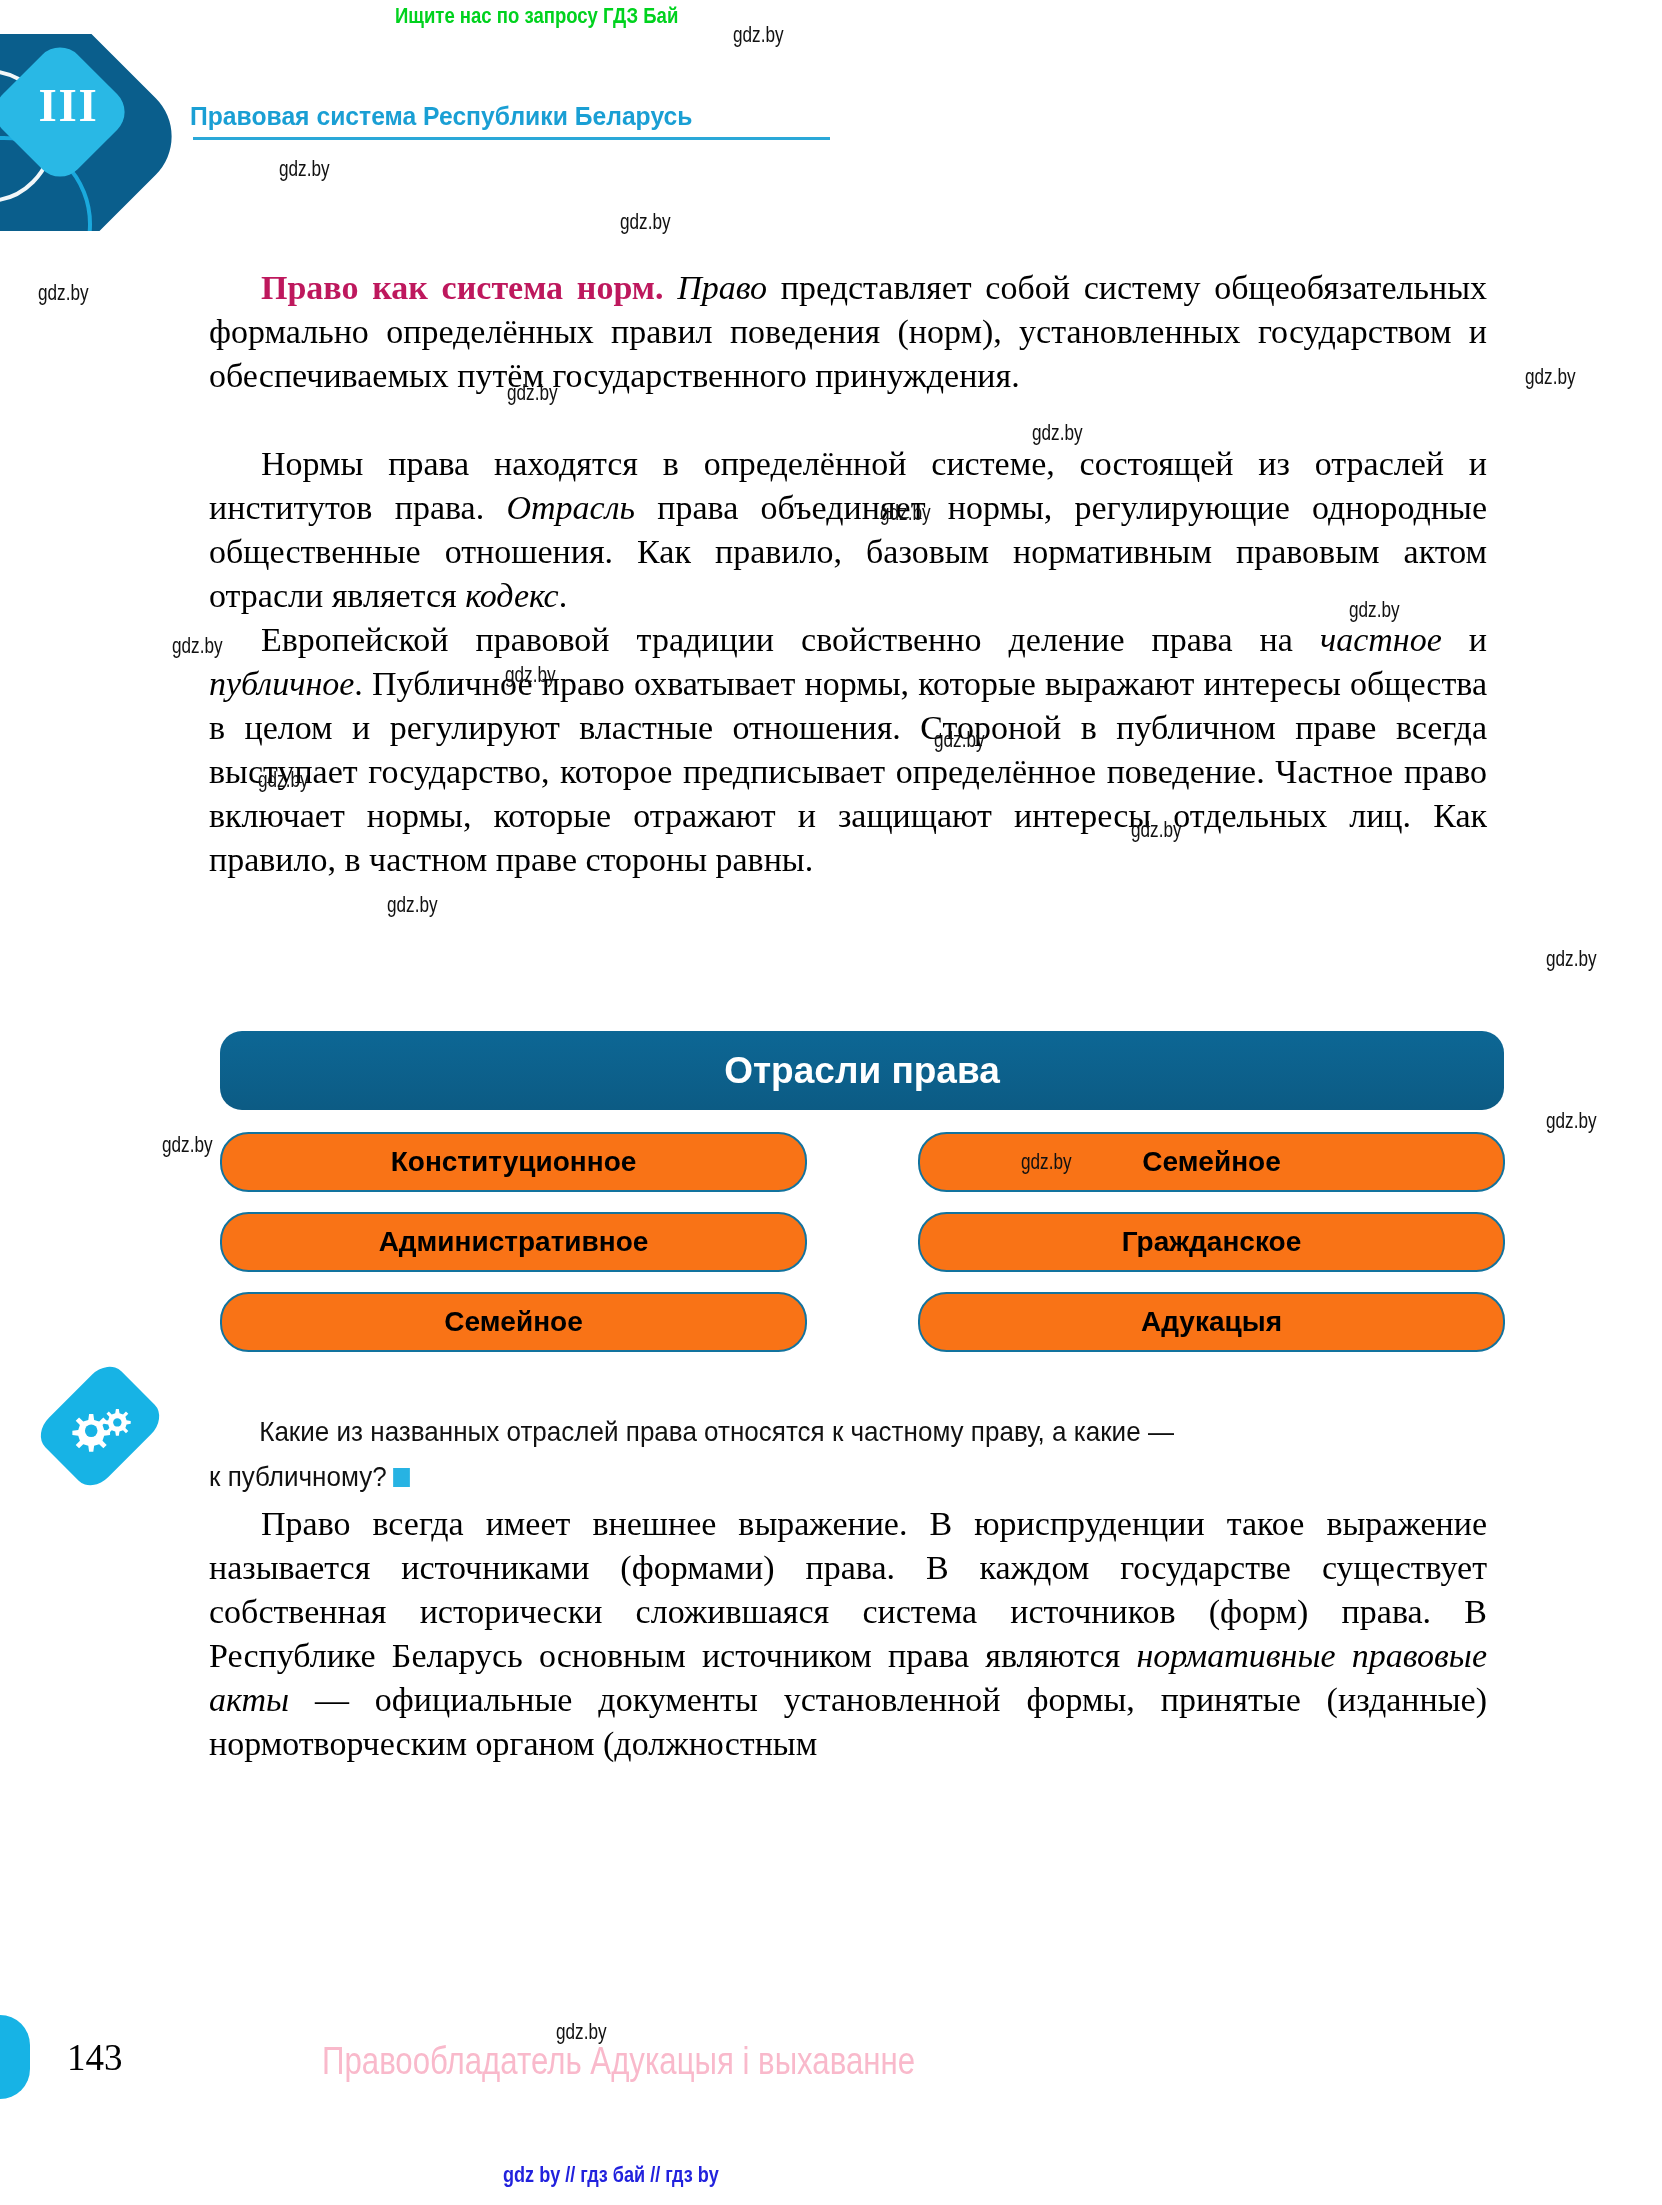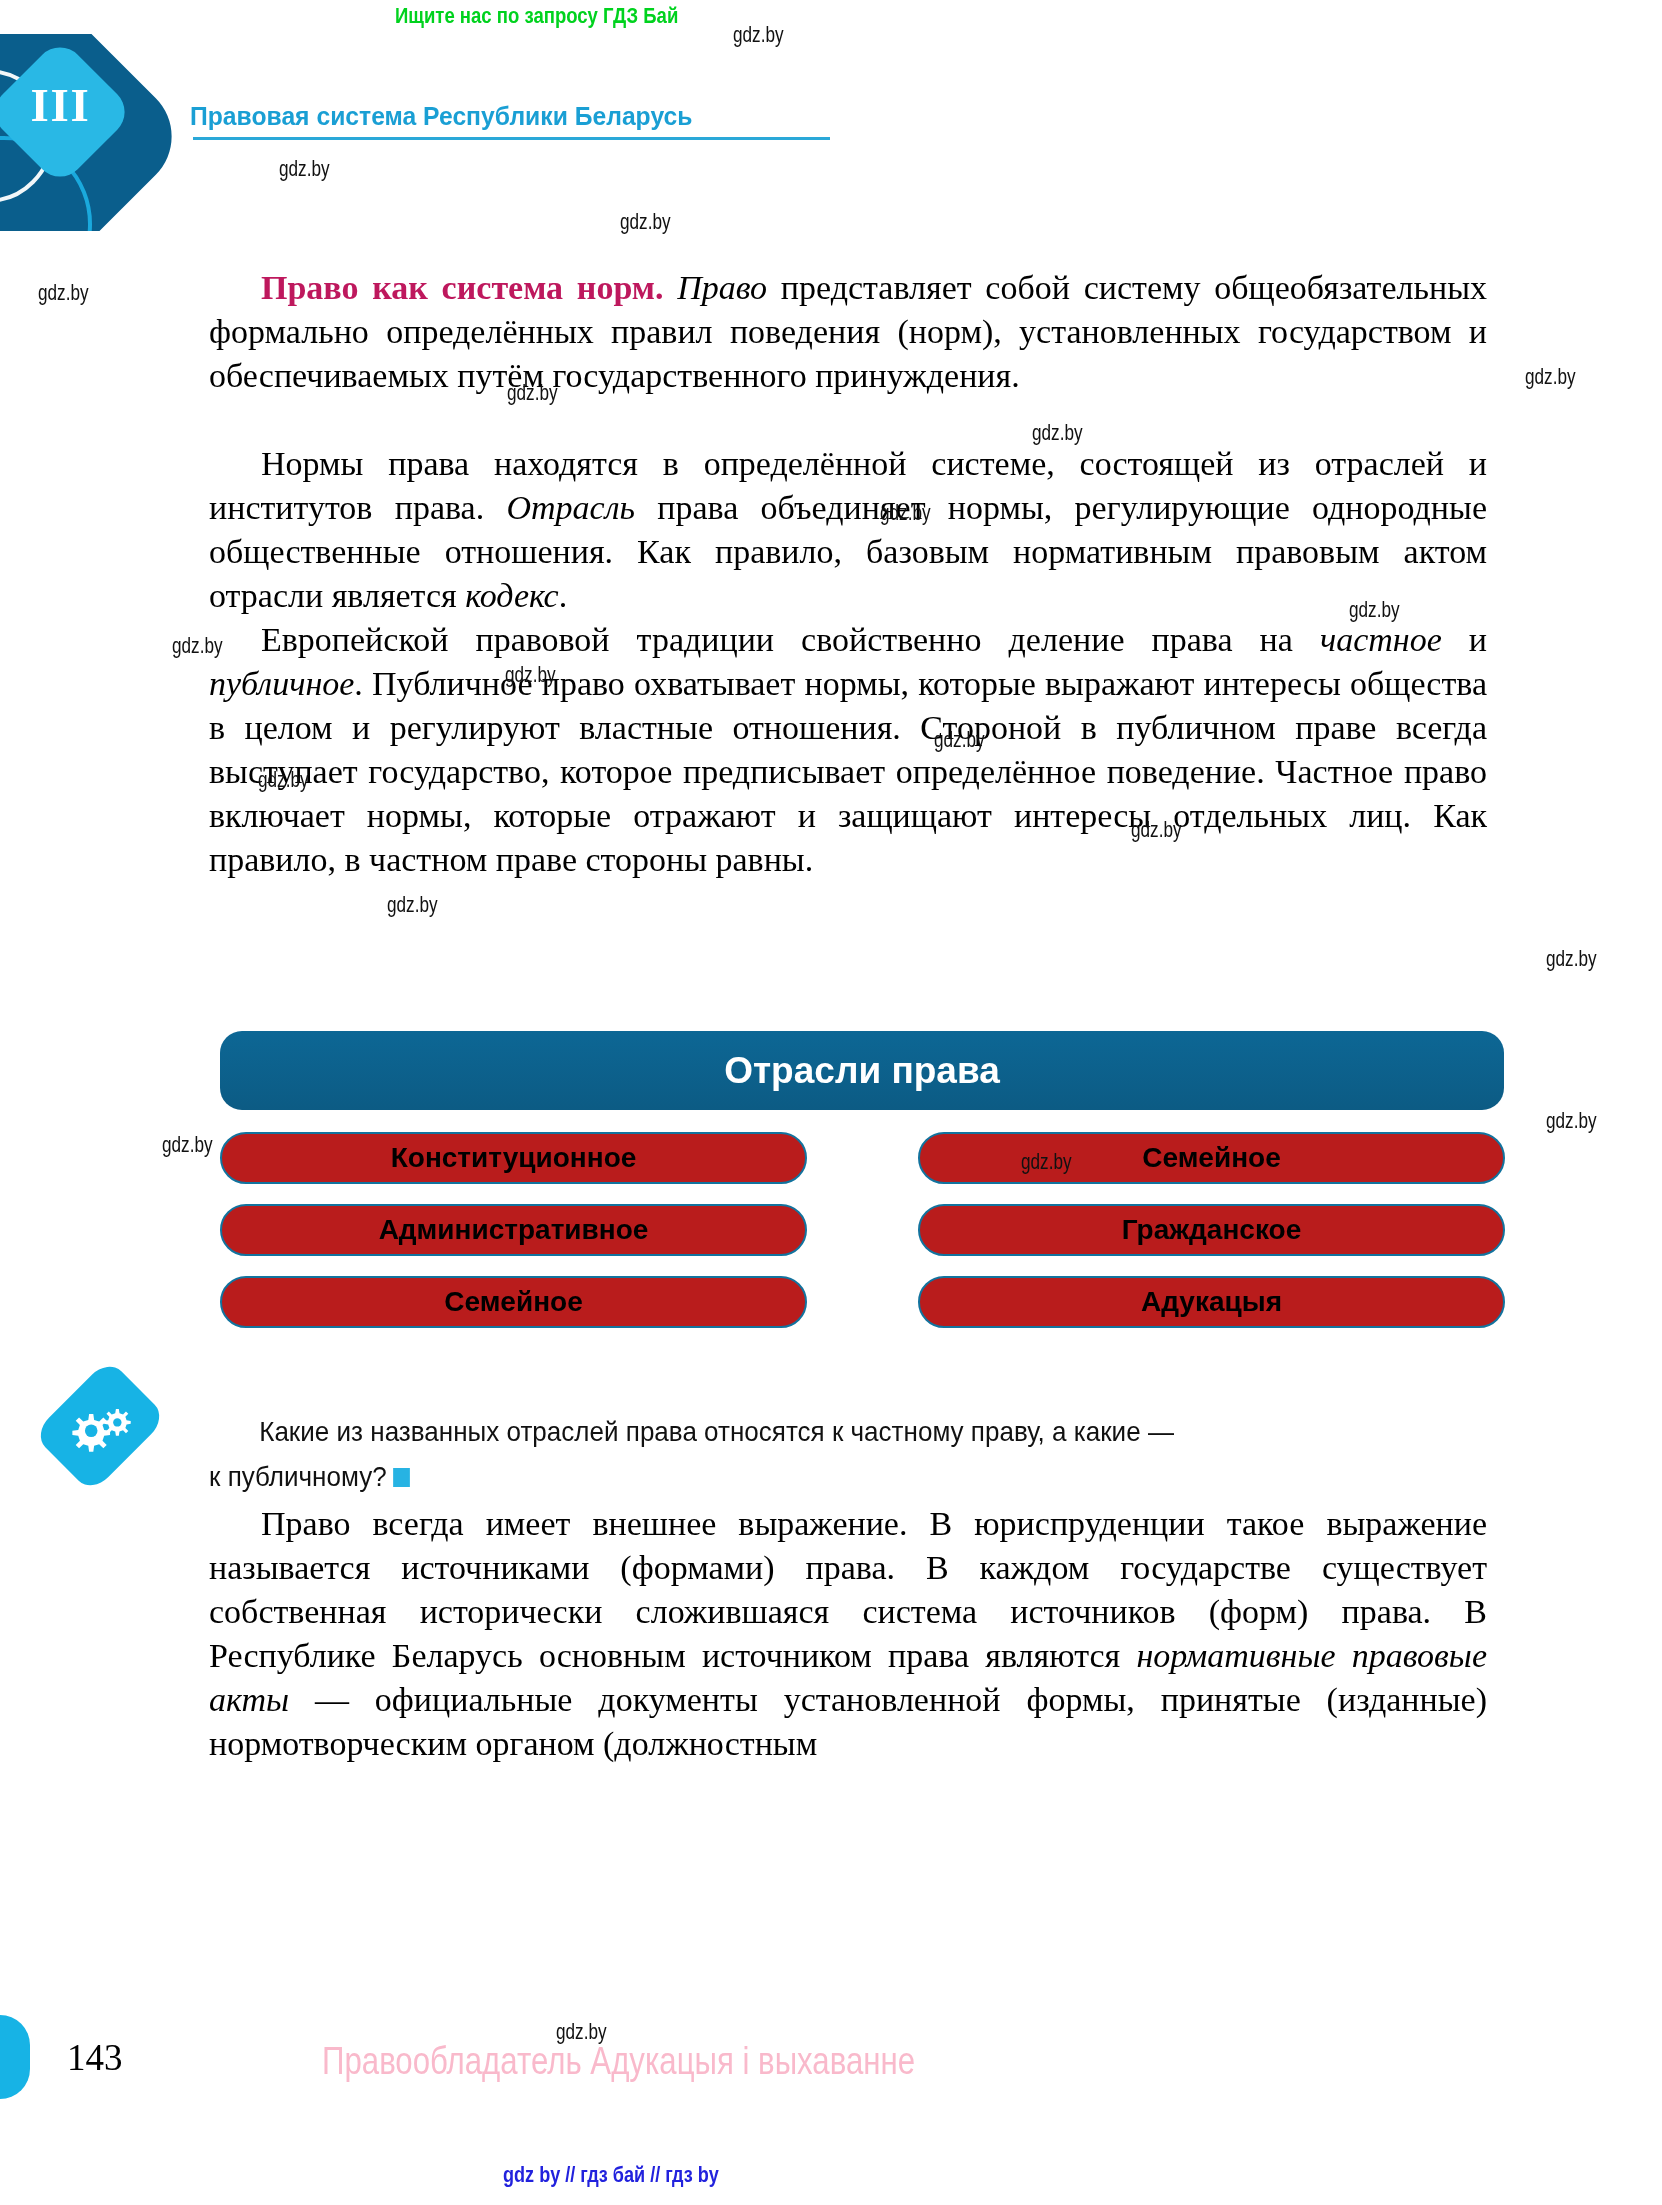--- a/index.html
+++ b/index.html
@@ -102,21 +102,21 @@
     left: 6.7px;
     top: 25px;
     width: 106px;
     height: 106px;
     background: #29b8e5;
     border-radius: 25px;
     transform: rotate(45deg);
   }
   #chapter-badge .roman {
     position: absolute;
-    left: 0px;
+    left: 8px;
     top: 44px;
     width: 121px;
     text-align: center;
     color: #ffffff;
     font-family: "Liberation Serif", serif;
     font-size: 47px;
     font-weight: 700;
     letter-spacing: 1.7px;
   }
 
@@ -174,22 +174,22 @@
     box-sizing: border-box;
   }
   .dg-grid {
     margin-top: 22px;
     display: grid;
     grid-template-columns: 587px 587px;
     column-gap: 111px;
     row-gap: 20px;
   }
   .dg-box {
-    height: 52px;
-    background: #b91c1c;
+    height: 60px;
+    background: #f97316;
     border: 2.5px solid #12739e;
     border-radius: 28.5px;
     display: flex;
     align-items: center;
     justify-content: center;
     color: #000000;
     font-family: "Liberation Sans", sans-serif;
     font-size: 28px;
     font-weight: bold;
     box-sizing: border-box;

